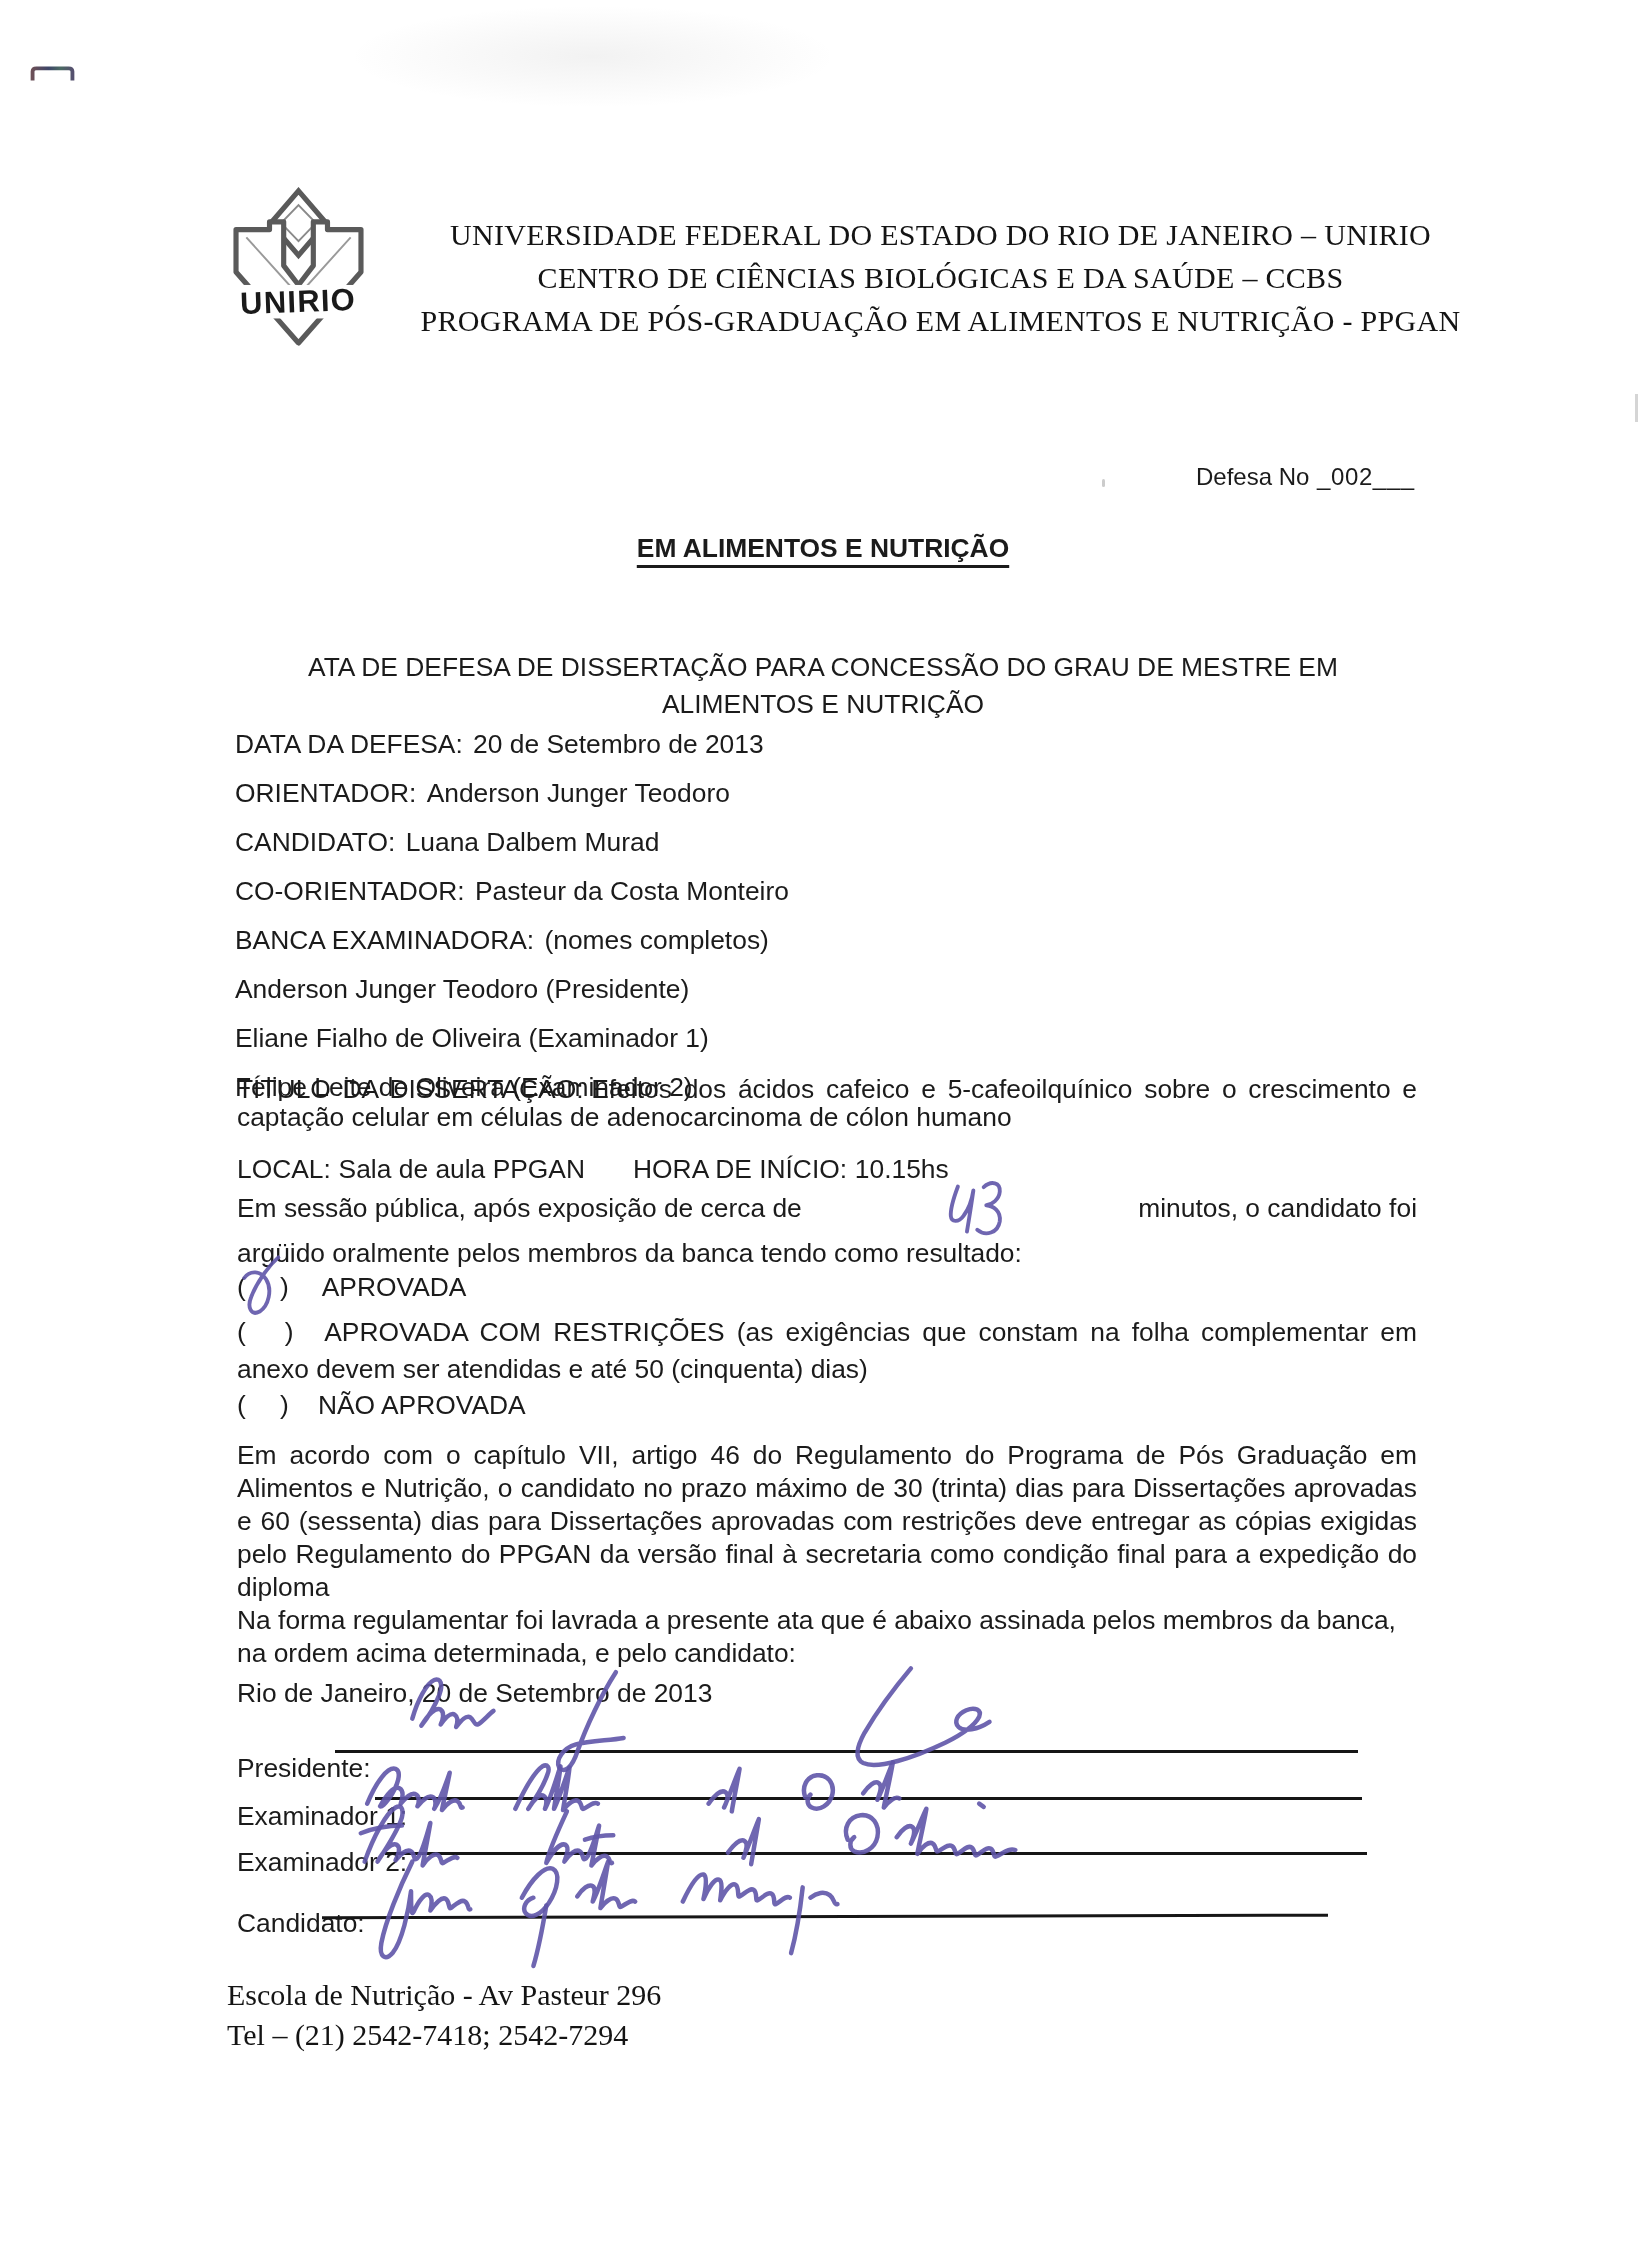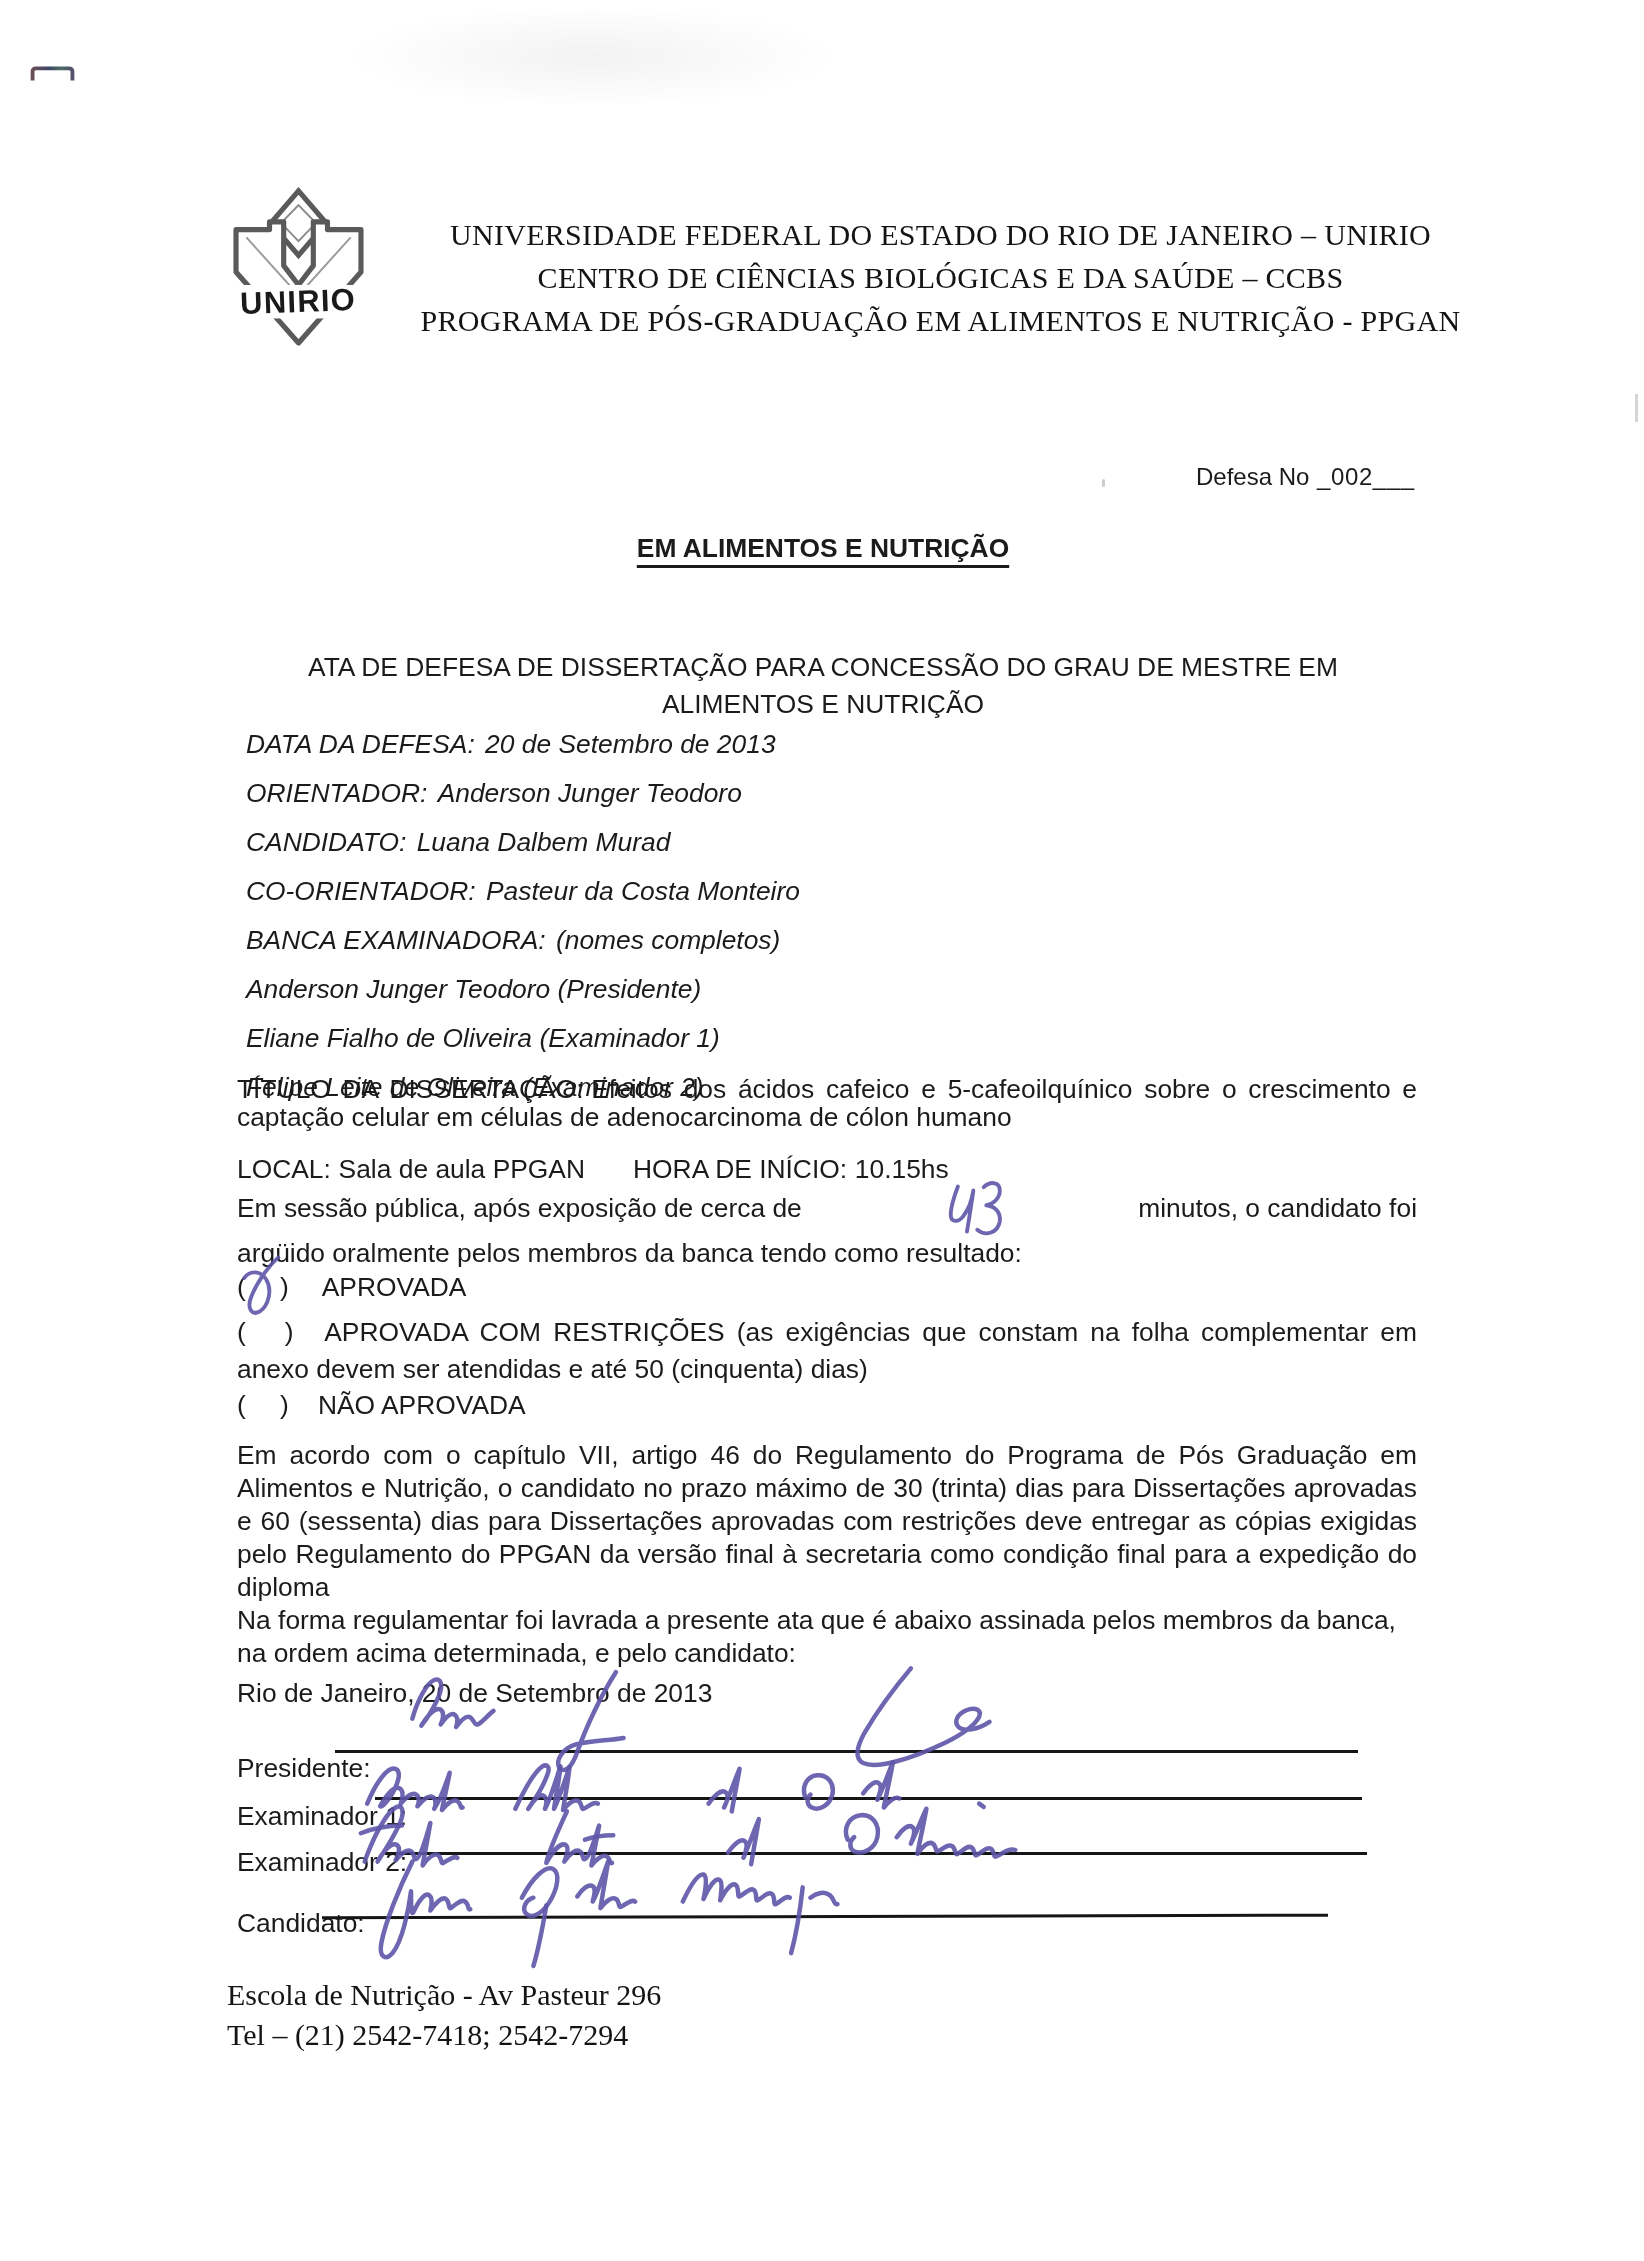--- a/index.html
+++ b/index.html
@@ -42,21 +42,21 @@
   }
   [data-name="document-title"] span {
     text-decoration:underline; text-decoration-thickness:2.6px; text-underline-offset:8.4px;
   }
   [data-name="document-subtitle"] {
     left:237px; top:649px; width:1172px; text-align:center;
     font-size:26.4px; line-height:37px;
   }
 
   
-  [data-name="defense-fields"] { left:246px; top:729px; width:1185px;font-style:italic; }
+  [data-name="defense-fields"] { left:235px; top:729px; width:1185px; }
   .frow { margin-bottom:18px; white-space:nowrap; }
   .frow .fval { margin-left:10.3px; }
 
   
   .para { text-align:justify; line-height:28px; }
   [data-name="dissertation-title"] { left:237px; top:1075px; width:1180px; }
   [data-name="dissertation-title"] .fval { margin-left:7.7px; }
 
   [data-name="location-time-row"] { left:237px; top:1154px; width:1180px; display:flex; gap:48px; white-space:nowrap; }
   [data-name="location-time-row"] .fval { margin-left:7.7px; }

